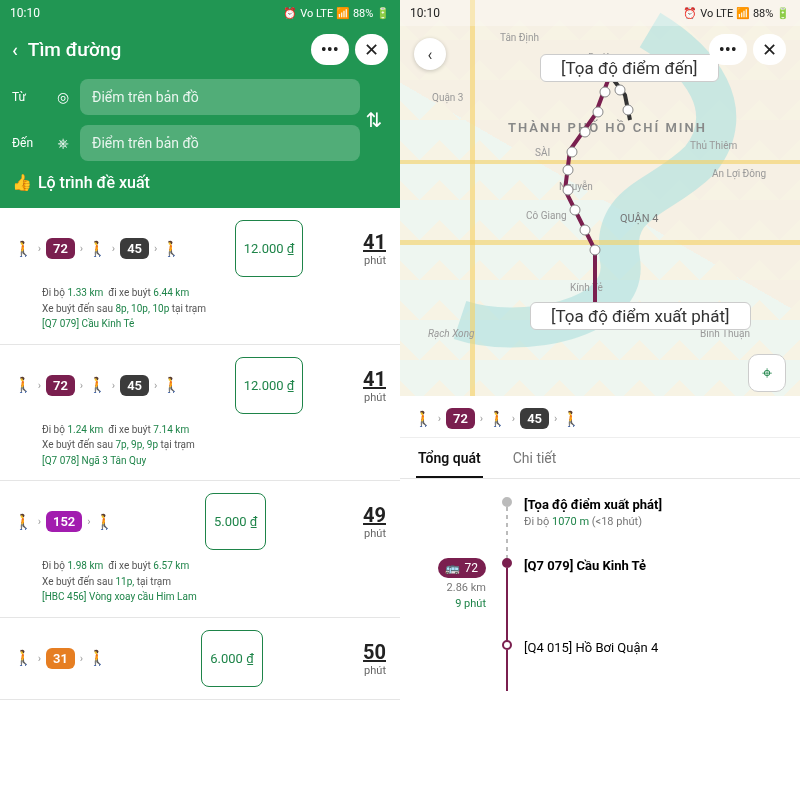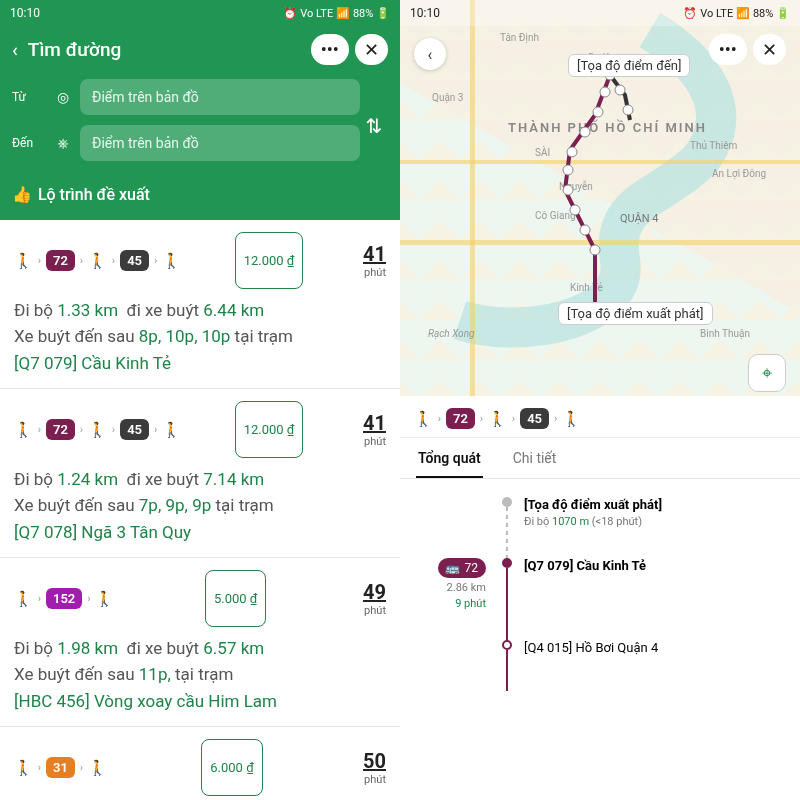--- a/index.html
+++ b/index.html
@@ -59,40 +59,40 @@
   .chip.dark { background: #3b3b3b; }
   .chip.orange { background: #a21caf; }
   .chip.orange2 { background: #e67e22; }
   .price {
     border: 1px solid #1e8449; color: #1e8449; border-radius: 8px;
     padding: 20px 8px; font-size: 13px; white-space: nowrap;
   }
   .duration { text-align: right; margin-left:6px; }
   .duration .num { font-size: 20px; font-weight: 700; color:#222;text-decoration:underline;}
   .duration .unit { font-size: 11px; color: #666; }
-  .route-body { margin-top: 8px; font-size: 17px; color: #555; line-height: 1.55;}
+  .route-body { margin-top: 8px; font-size: 10px; color: #555; line-height: 1.55; margin-left: 28px;}
   .g { color: #1e8449; }
   .sep { color: #999; font-size: 11px; }
   .walk-ic { font-size: 15px; }
   
   .pane.right .statusbar { background: rgba(255,255,255,0.3); position:absolute; top:0; left:0; right:0; z-index:3;}
   .map {
     position: relative; height: 396px; background:
       linear-gradient(45deg,#f7f3e4 25%,transparent 25%) 0 0/40px 40px,
       linear-gradient(-45deg,#f7f3e4 25%,transparent 25%) 0 0/40px 40px,
       linear-gradient(30deg,#eef6f0 0 50%, #f6f0e4 50% 100%);
     overflow:hidden;
   }
   .river {
     position:absolute; inset:0; pointer-events:none;
   }
   .road { position:absolute; background:#f5d062; opacity:.6; }
   .map-label {
     position: absolute; background: #fff; border: 1px solid #ccc; border-radius: 6px;
-    padding: 3px 8px; font-size: 13px; color: #333; white-space:nowrap;margin-left:28px;
+    padding: 3px 20px; font-size: 17px; color: #333; white-space:nowrap;
   }
   .big-label { position:absolute; font-size:13px; letter-spacing:2px; color:#888; font-weight:600; white-space:nowrap;}
   .small-label{position:absolute;font-size:10px;color:#999;white-space:nowrap;}
   .back-circle {
     position: absolute; top: 38px; left: 14px; width: 32px; height: 32px;
     background: #fff; border-radius: 50%; box-shadow: 0 1px 4px rgba(0,0,0,0.2);
     display:flex;align-items:center;justify-content:center;font-size:16px;color:#333;
   }
   .top-right-btns { position:absolute; top:34px; right:14px; display:flex; gap:6px;}
   .locate-btn {
@@ -149,21 +149,21 @@
           </div>
       </div>
     </div>
     <div class="form-area">
       <div class="form-fields">
         <div class="field-row">
           <span class="field-label">Từ</span>
           <span class="field-icon">◎</span>
           <div class="field-input">Điểm trên bản đồ</div>
         </div>
-        <div class="field-row" style="margin-bottom:12px">
+        <div class="field-row" style="margin-bottom:0">
           <span class="field-label">Đến</span>
           <span class="field-icon">⎈</span>
           <div class="field-input">Điểm trên bản đồ</div>
         </div>
       </div>
       <div class="swap">
           <span>⇅</span>
         </div>
     </div>
     <div class="section-title">
@@ -268,21 +268,21 @@
     <div class="road" style="left:0;right:0;top:240px;height:5px;"></div>
     <div class="road" style="left:70px;top:0;bottom:0;width:5px;"></div>
     <div class="road" style="left:0;right:0;top:160px;height:4px;"></div>
     <div class="big-label" style="left:108px;top:120px;">THÀNH PHỐ HỒ CHÍ MINH</div>
     <div class="small-label" style="left:135px;top:147px;">SÀI</div>
     <div class="small-label" style="left:100px;top:32px;">Tân Định</div>
     <div class="small-label" style="left:188px;top:52px;">Đa Kao</div>
     <div class="small-label" style="left:32px;top:92px;">Quận 3</div>
     <div class="small-label" style="left:290px;top:140px;">Thủ Thiêm</div>
     <div class="small-label" style="left:130px;top:181px;margin-left:29px;">Nguyễn</div>
-    <div class="small-label" style="left:135px;top:210px;">Cô Giang</div>
+    <div class="small-label" style="left:126px;top:210px;">Cô Giang</div>
     <div class="small-label" style="left:220px;top:212px;font-size:11px;color:#777;">QUẬN 4</div>
     <div class="small-label" style="left:300px;top:328px;">Binh Thuận</div>
     <div class="small-label" style="left:170px;top:282px;">Kính Tẻ</div>
     <div class="small-label" style="left:28px;top:328px;font-style:italic;">Rạch Xong</div>
     <div class="small-label" style="left:312px;top:168px;">An Lợi Đông</div>
     <svg class="route-path" width="400" height="396">
       <path d="M195,310 L195,250 L180,220 L165,190 L170,150 L195,115 L210,75" stroke="#7a1f4f" stroke-width="4" fill="none"></path>
       <path d="M210,75 L225,95 L230,120" stroke="#333" stroke-width="4" fill="none"></path>
       <g fill="#fff" stroke="#888">
         <circle cx="195" cy="250" r="5"></circle>

